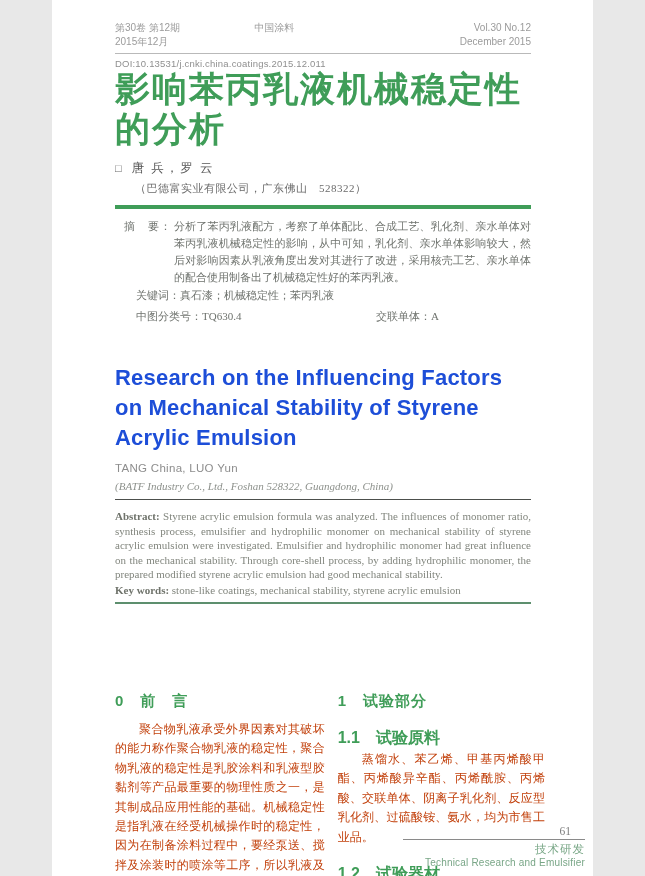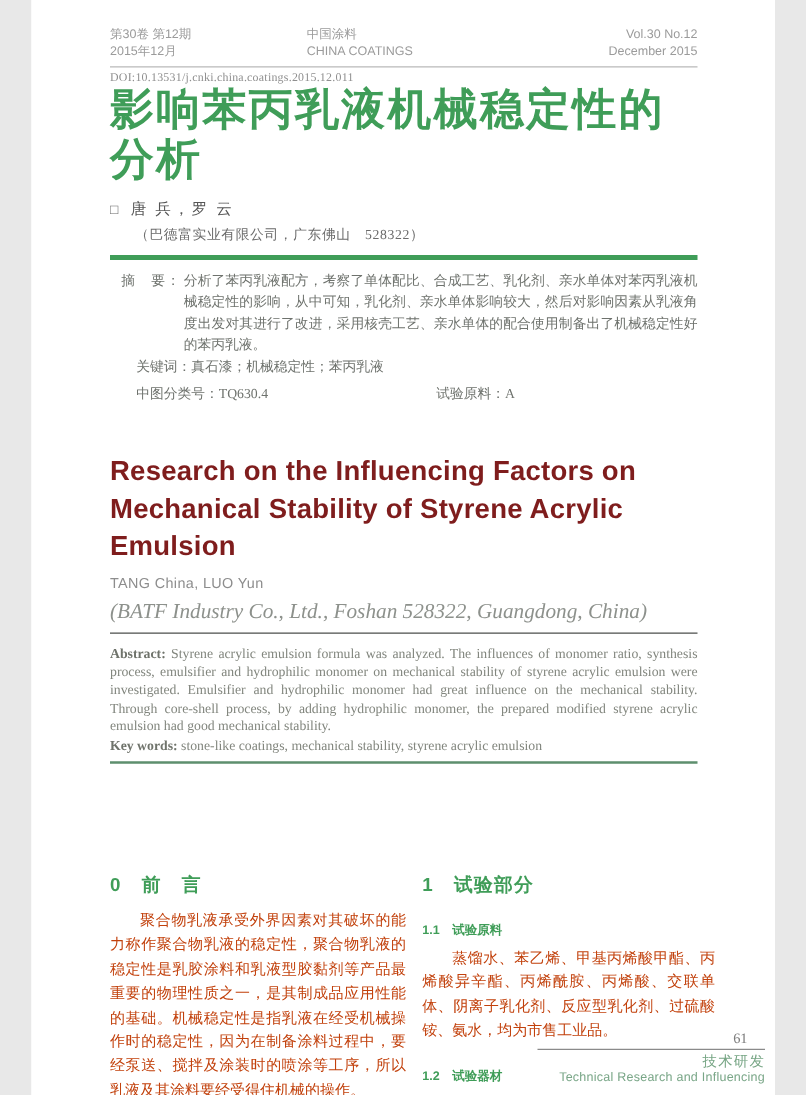--- a/index.html
+++ b/index.html
@@ -1,19 +1,19 @@
 <!DOCTYPE html>
 <html><head>
 <meta charset="utf-8">
 <style>
   * { margin: 0; padding: 0; box-sizing: border-box; }
   html, body { background: #e8e8e8; }
   .page {
     position: relative;
-    width: 595px;
+    width: 541px;
     height: 876px;
     margin: 0 auto;
     background: #ffffff;
     overflow: hidden;
     font-family: "Liberation Serif", "DejaVu Serif", serif;
     color: #3c3c3c;
   }
   .content { margin-left: 63px; margin-right: 62px; }
 
   
@@ -27,21 +27,21 @@
     font-family: "Liberation Sans", sans-serif;
     font-size: 10px;
     line-height: 14px;
     color: #9b9b9b;
   }
   .jheader .col { width: 33%; }
   .jheader .center { }
   .jheader .right { text-align: right; }
   .doi-line {
     margin-top: 4px;
-    font-family: Liberation Serif, serif;
+    font-family: Liberation Sans, sans-serif;
     font-size: 9.5px;
     color: #8f8f8f;
     letter-spacing: 0.2px;
   }
 
   
   .cn-title {
     font-family: "Liberation Sans", sans-serif;
     font-weight: bold;
     font-size: 35px;
@@ -97,34 +97,34 @@
   .cn-class-row .cls1 { width: 240px; }
   .cn-class-row .cls2 { width: 125px; }
 
   
   .en-title {
     margin-top: 38px;
     font-family: "Liberation Sans", sans-serif;
     font-weight: bold;
     font-size: 22px;
     line-height: 30px;
-    color: #7f1d1d;
+    color: #1d4ed8;
     letter-spacing: 0.2px;
   }
   .en-authors {
     margin-top: 9px;
     font-family: "Liberation Sans", sans-serif;
     font-size: 11.5px;
     color: #8d8d8d;
     letter-spacing: 0.3px;
   }
   .en-affil {
     margin-top: 6px;
     font-style: italic;
-    font-size: 17px;
+    font-size: 11px;
     color: #8d918c;
   }
   .thin-rule { margin-top: 7px; border-top: 1.5px solid #4c4f4c; }
 
   
   .en-abstract-block {
     margin-top: 9px;
     font-size: 11px;
     line-height: 14.5px;
     color: #82867e;
@@ -147,21 +147,21 @@
   h3.sec {
     font-family: "Liberation Sans", sans-serif;
     font-size: 15px;
     font-weight: bold;
     color: #3f9d58;
     letter-spacing: 1px;
     margin-bottom: 9px;
   }
   h4.subsec {
     font-family: "Liberation Sans", sans-serif;
-    font-size: 10px;
+    font-size: 16px;
     font-weight: bold;
     color: #3f9d58;
     margin: 17px 0 3px 0;
     line-height: 19px;
   }
   .body-p {
     font-size: 12px;
     line-height: 19.4px;
     text-align: justify;
     text-indent: 2em;
@@ -204,21 +204,20 @@
 
   <div class="content">
 
     <div class="jheader">
       <div class="col left">
         <div>第30卷 第12期</div>
         <div>2015年12月</div>
       </div>
       <div class="col center">
         <div>中国涂料</div>
-        <div>CHINA COATINGS</div>
       </div>
       <div class="col right">
         <div>Vol.30 No.12</div>
         <div>December 2015</div>
       </div>
     </div>
     <div class="doi-line">DOI:10.13531/j.cnki.china.coatings.2015.12.011</div>
 
     <h1 class="cn-title">影响苯丙乳液机械稳定性的分析</h1>
     <div class="cn-authors">
@@ -230,21 +229,21 @@
     <div class="cn-abstract-block">
       <div class="cn-abstract">
         <span class="abs-label">摘　要：</span>
         <span>分析了苯丙乳液配方，考察了单体配比、合成工艺、乳化剂、亲水单体对苯丙乳液机械稳定性的影响，从中可知，乳化剂、亲水单体影响较大，然后对影响因素从乳液角度出发对其进行了改进，采用核壳工艺、亲水单体的配合使用制备出了机械稳定性好的苯丙乳液。</span>
       </div>
       <div class="cn-keywords">
         <span>关键词：</span><span>真石漆；机械稳定性；苯丙乳液</span>
       </div>
       <div class="cn-class-row">
         <span class="cls1"><span>中图分类号：</span><span>TQ630.4</span></span>
-        <span class="cls2"><span>试验原料：</span><span>A</span></span>
+        <span class="cls2"><span>交联单体：</span><span>A</span></span>
       </div>
     </div>
 
     <h2 class="en-title">Research on the Influencing Factors on Mechanical Stability of Styrene Acrylic Emulsion</h2>
     <div class="en-authors">TANG China, LUO Yun</div>
     <div class="en-affil">(BATF Industry Co., Ltd., Foshan 528322, Guangdong, China)</div>
     <div class="thin-rule"></div>
 
     <div class="en-abstract-block">
       <div><b>Abstract:</b><span> Styrene acrylic emulsion formula was analyzed. The influences of monomer ratio, synthesis process, emulsifier and hydrophilic monomer on mechanical stability of styrene acrylic emulsion were investigated. Emulsifier and hydrophilic monomer had great influence on the mechanical stability. Through core-shell process, by adding hydrophilic monomer, the prepared modified styrene acrylic emulsion had good mechanical stability.</span></div>
@@ -266,16 +265,16 @@
       <h4 class="subsec">1.2　试验器材</h4>
       <p class="body-p">5 000 mL四口烧瓶、冷凝管、温度计、加热电饭煲、温控仪、蠕动泵、软管、不同容量烧杯若干。</p>
 
     </div>
   </div>
 
   <div class="pfooter">
     <div class="pagenum">61</div>
     <div class="foot-rule"></div>
     <div class="col-cn">技术研发</div>
-    <div class="col-en">Technical Research and Influencing</div>
+    <div class="col-en">Technical Research and Emulsifier</div>
   </div>
 
 </div>
 
 </body></html>

